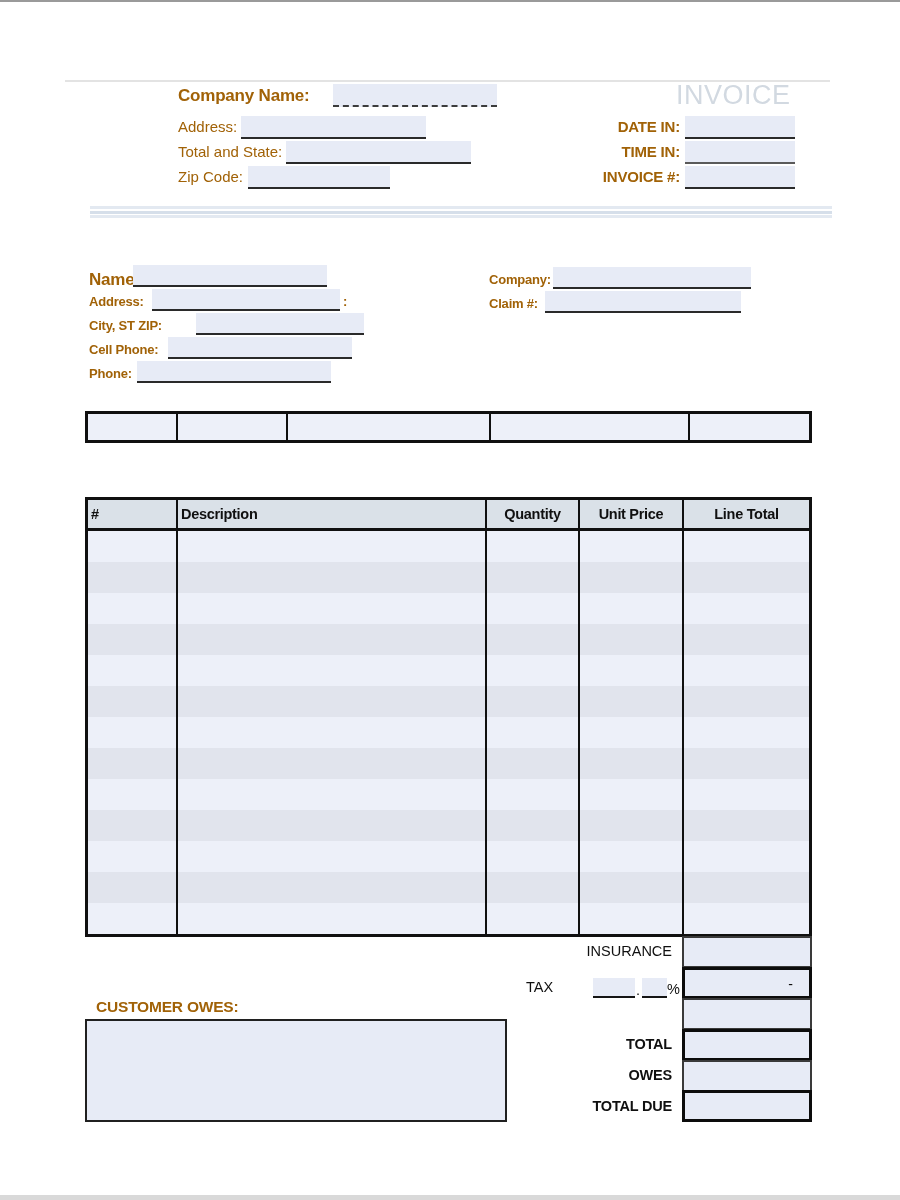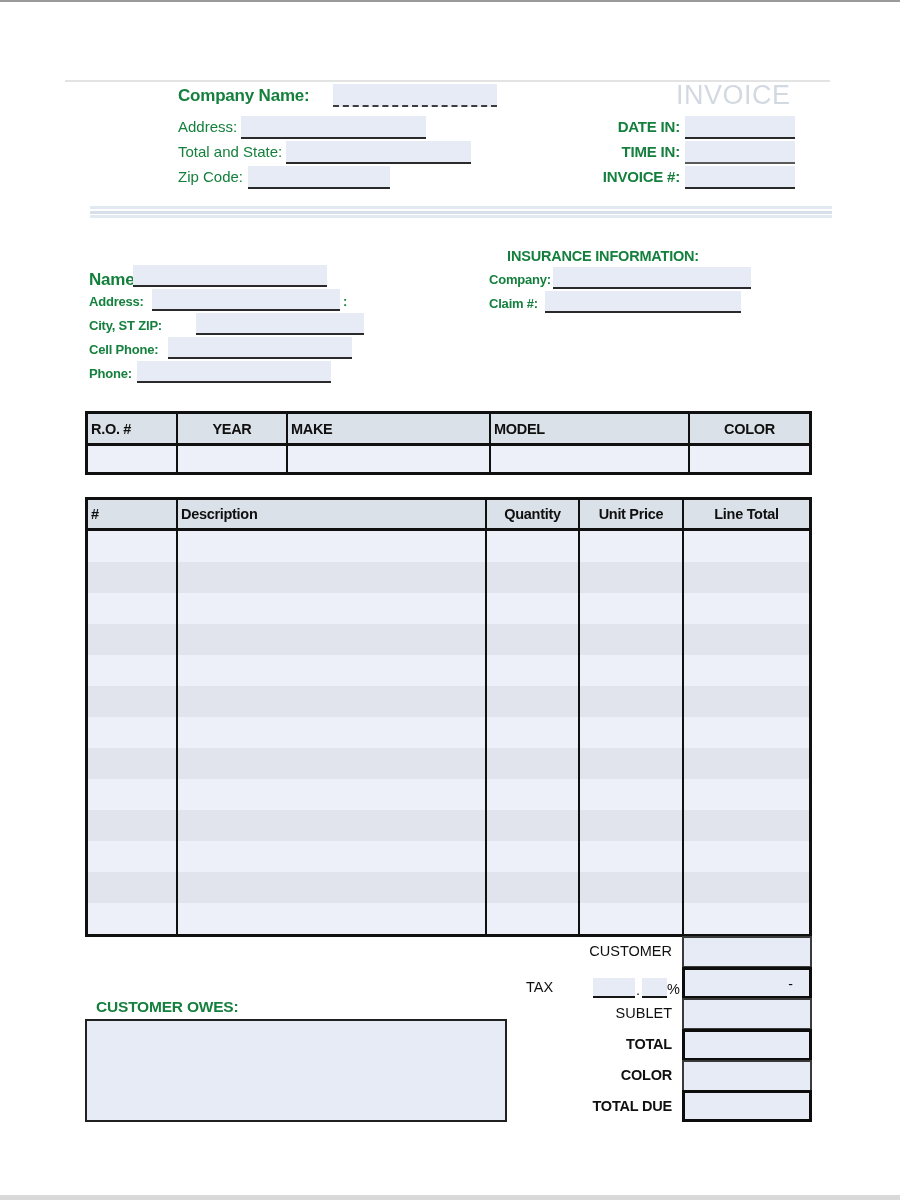--- a/index.html
+++ b/index.html
@@ -1,19 +1,19 @@
 <!DOCTYPE html>
 <html><head>
 <meta charset="utf-8">
 <style>
   html,body{margin:0;padding:0;background:#fff;}
   .page{position:relative;width:900px;height:1200px;background:#ffffff;
         font-family:"Liberation Sans","DejaVu Sans",sans-serif;color:#101010;overflow:hidden;}
 
-  .lbl{position:absolute;white-space:nowrap;color:#15803d;}
+  .lbl{position:absolute;white-space:nowrap;color:#a16207;}
   .b{font-weight:bold;letter-spacing:-0.2px;}
 
   
   .field{position:absolute;background:#e7ebf6;border-bottom:2px solid #2a2a2a;height:21px;}
   .field.dashed{border-bottom:2px dashed #3c3c3c;}
 
   .toprule{position:absolute;left:0;top:0;width:900px;height:2px;background:#9a9a9a;}
   .bottomrule{position:absolute;left:0;top:1195px;width:900px;height:5px;background:#d9d9d9;}
   .faintrule{position:absolute;left:65px;top:80px;width:765px;height:2px;background:#e3e3e3;}
   .wm{position:absolute;left:676px;top:80px;font-size:27px;font-weight:normal;
@@ -106,36 +106,28 @@
 
   <div class="lbl b" style="left:89px;top:318px;font-size:13px;">City, ST ZIP:</div>
   <div class="field" style="left:196px;top:313px;width:168px;height:20px;"></div>
 
   <div class="lbl b" style="left:89px;top:342px;font-size:13px;text-align:center;">Cell Phone:</div>
   <div class="field" style="left:168px;top:337px;width:184px;height:20px;"></div>
 
   <div class="lbl b" style="left:89px;top:366px;font-size:13px;">Phone:</div>
   <div class="field" style="left:137px;top:361px;width:194px;height:20px;"></div>
 
-  <div class="lbl b" style="left:458px;top:248px;width:290px;text-align:center;font-size:14.5px;">INSURANCE INFORMATION:</div>
 
   <div class="lbl b" style="left:489px;top:272px;font-size:13px;">Company:</div>
   <div class="field" style="left:553px;top:267px;width:198px;height:20px;"></div>
 
   <div class="lbl b" style="left:489px;top:296px;font-size:13px;">Claim #:</div>
   <div class="field" style="left:545px;top:291px;width:196px;height:20px;"></div>
 
   <div class="vtable">
-    <div class="vgrid vhead">
-      <div class="vc">R.O. #</div>
-      <div class="vc ctr">YEAR</div>
-      <div class="vc">MAKE</div>
-      <div class="vc">MODEL</div>
-      <div class="vc ctr">COLOR</div>
-    </div>
     <div class="vgrid vbody">
       <div class="vc"></div>
       <div class="vc"></div>
       <div class="vc"></div>
       <div class="vc"></div>
       <div class="vc"></div>
     </div>
   </div>
 
   <div class="itable">
@@ -234,39 +226,38 @@
         <div class="irow">
           <div class="ic"></div>
           <div class="ic"></div>
           <div class="ic"></div>
           <div class="ic"></div>
           <div class="ic"></div>
         </div>
       </div>
   </div>
 
-  <div class="tot-label" style="top:936px;">CUSTOMER</div>
+  <div class="tot-label" style="top:936px;">INSURANCE</div>
   <div class="totbox thin" style="top:936px;"></div>
 
   <div class="tax-line">
     <span class="tax-word">TAX</span>
     <span class="pct-field pct1"></span>
     <span class="dot">.</span>
     <span class="pct-field pct2"></span>
     <span class="pctsign">%</span>
   </div>
   <div class="totbox thick" style="top:967px;">-</div>
 
-  <div class="tot-label" style="top:998px;">SUBLET</div>
   <div class="totbox thin" style="top:998px;"></div>
 
   <div class="tot-label b" style="top:1029px;">TOTAL</div>
   <div class="totbox thick" style="top:1029px;"></div>
 
-  <div class="tot-label b" style="top:1060px;">COLOR</div>
+  <div class="tot-label b" style="top:1060px;">OWES</div>
   <div class="totbox thin" style="top:1060px;"></div>
 
   <div class="tot-label b" style="top:1091px;">TOTAL DUE</div>
   <div class="totbox thick" style="top:1090px;"></div>
 
   <div class="lbl b" style="left:96px;top:998px;font-size:15.5px;">CUSTOMER OWES:</div>
   <div class="owes-box"></div>
 
 </div>
 

